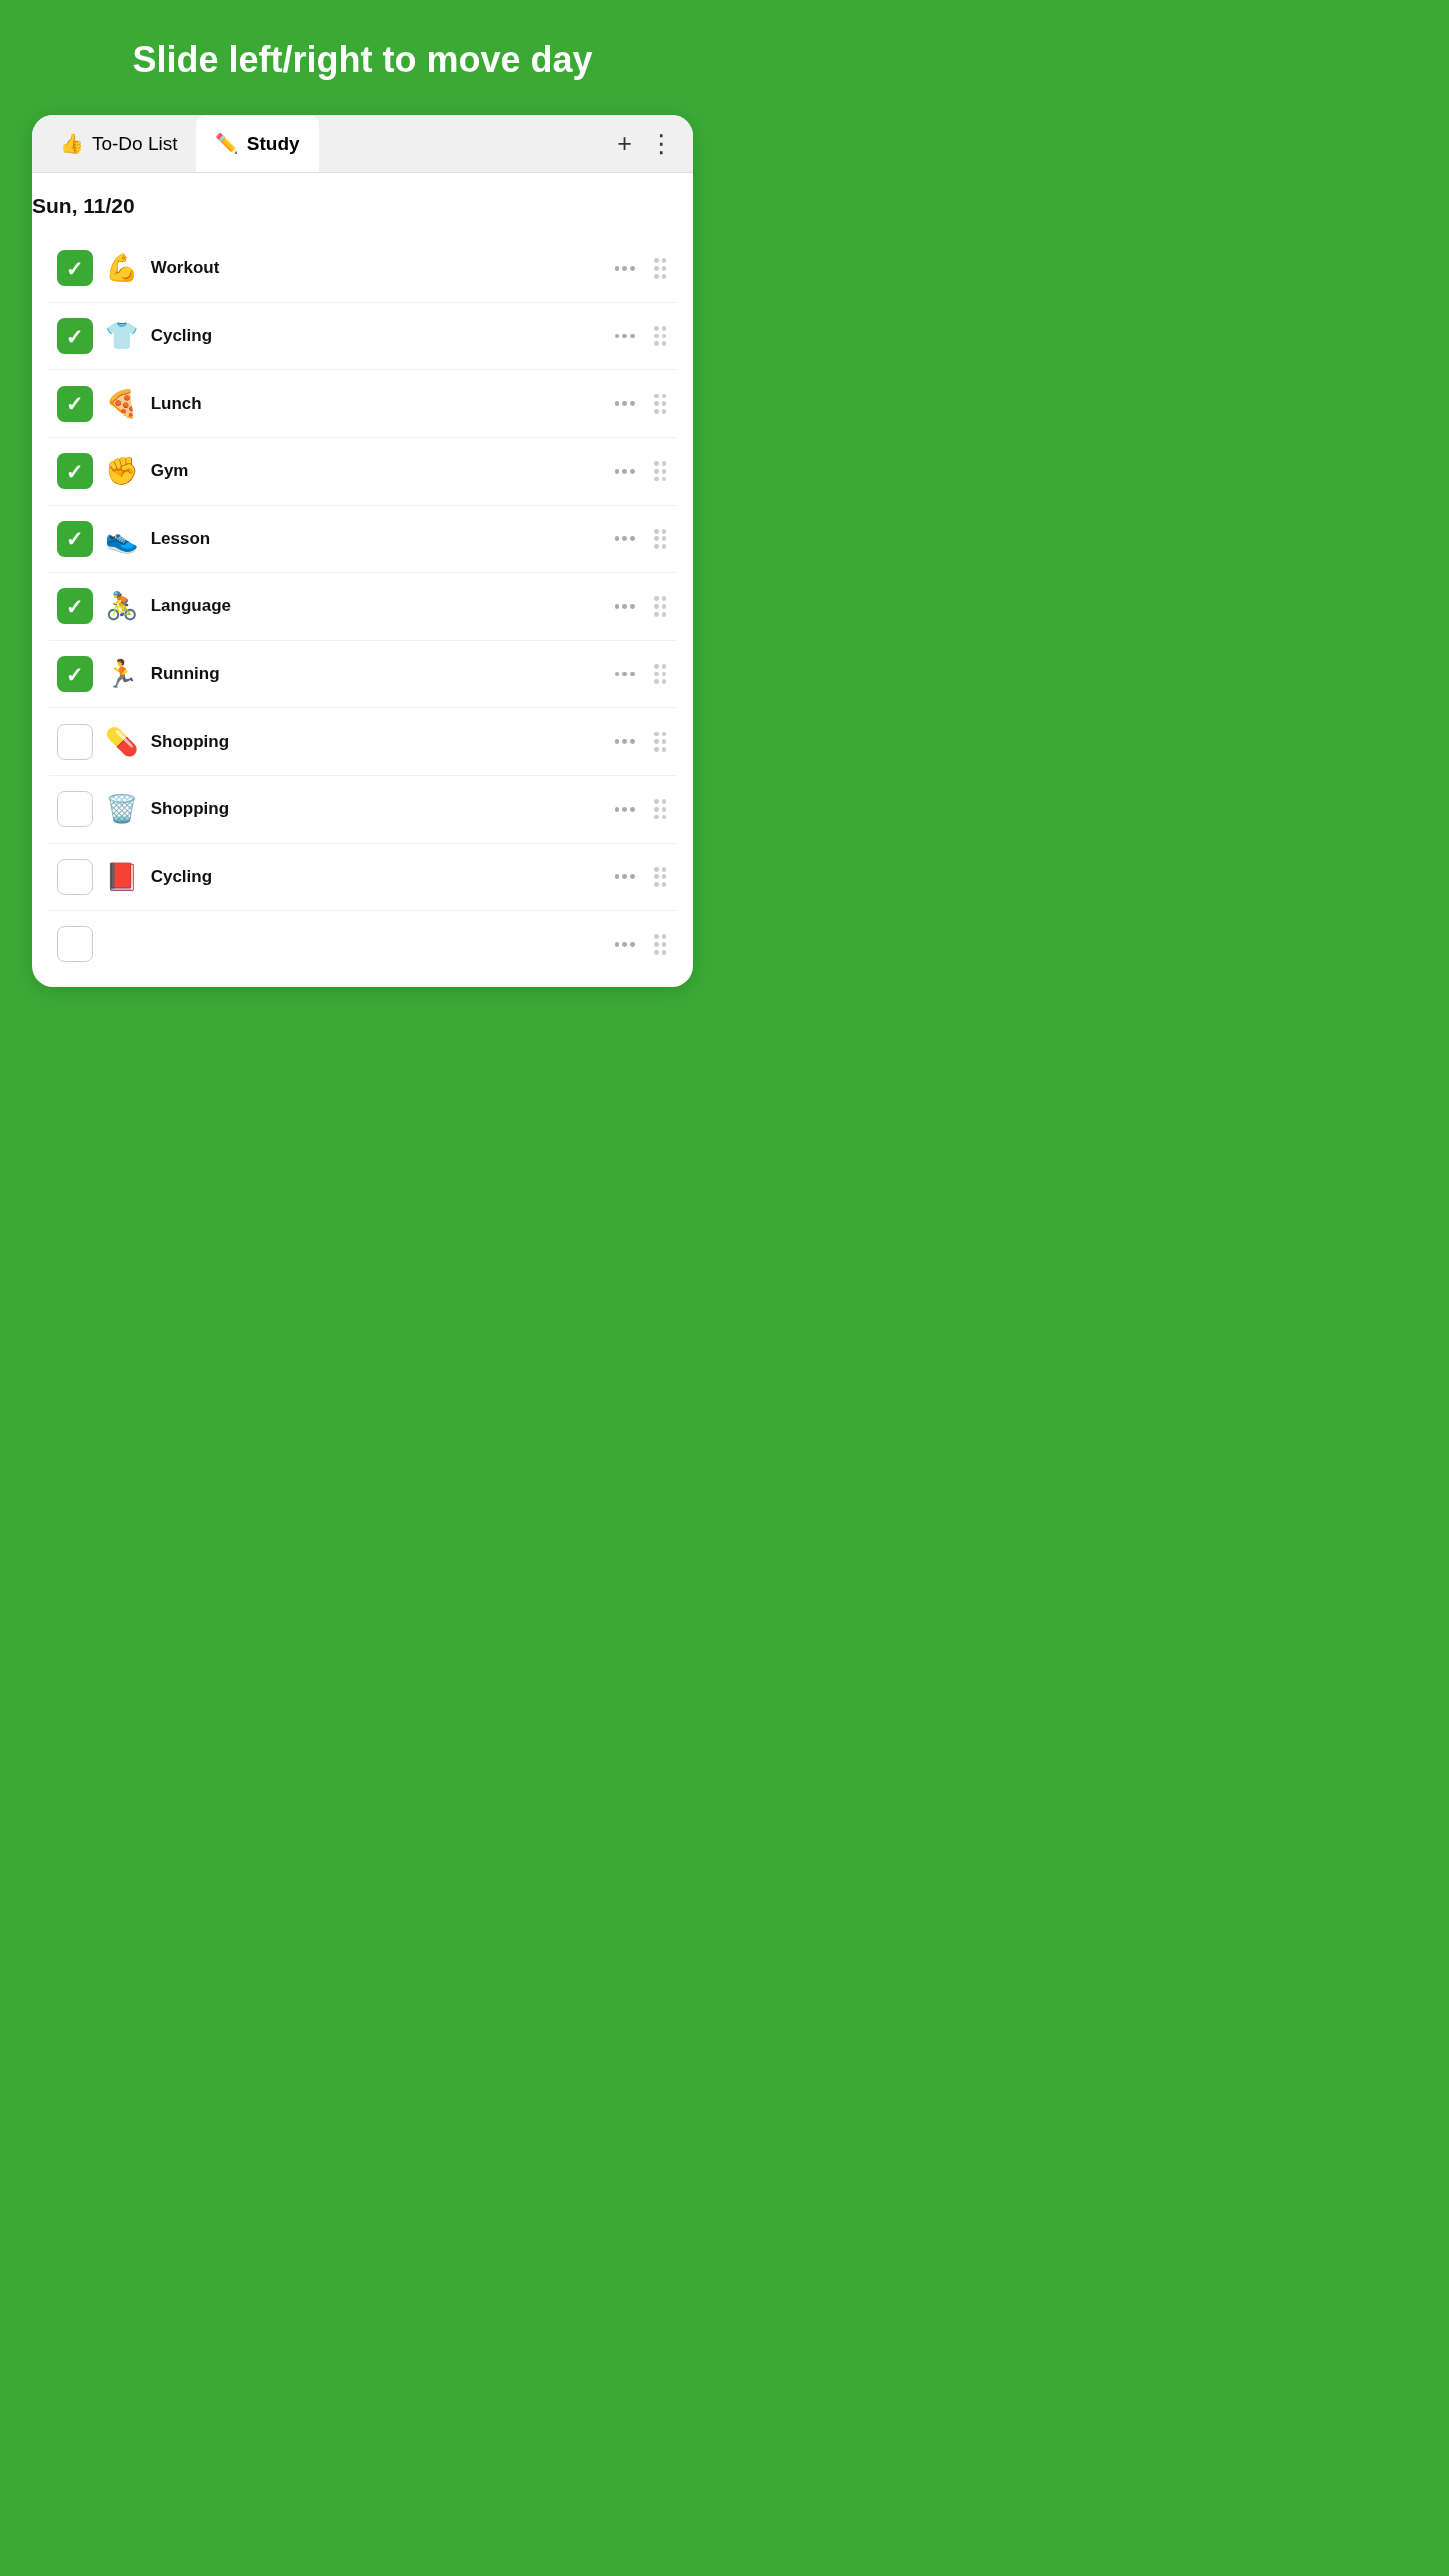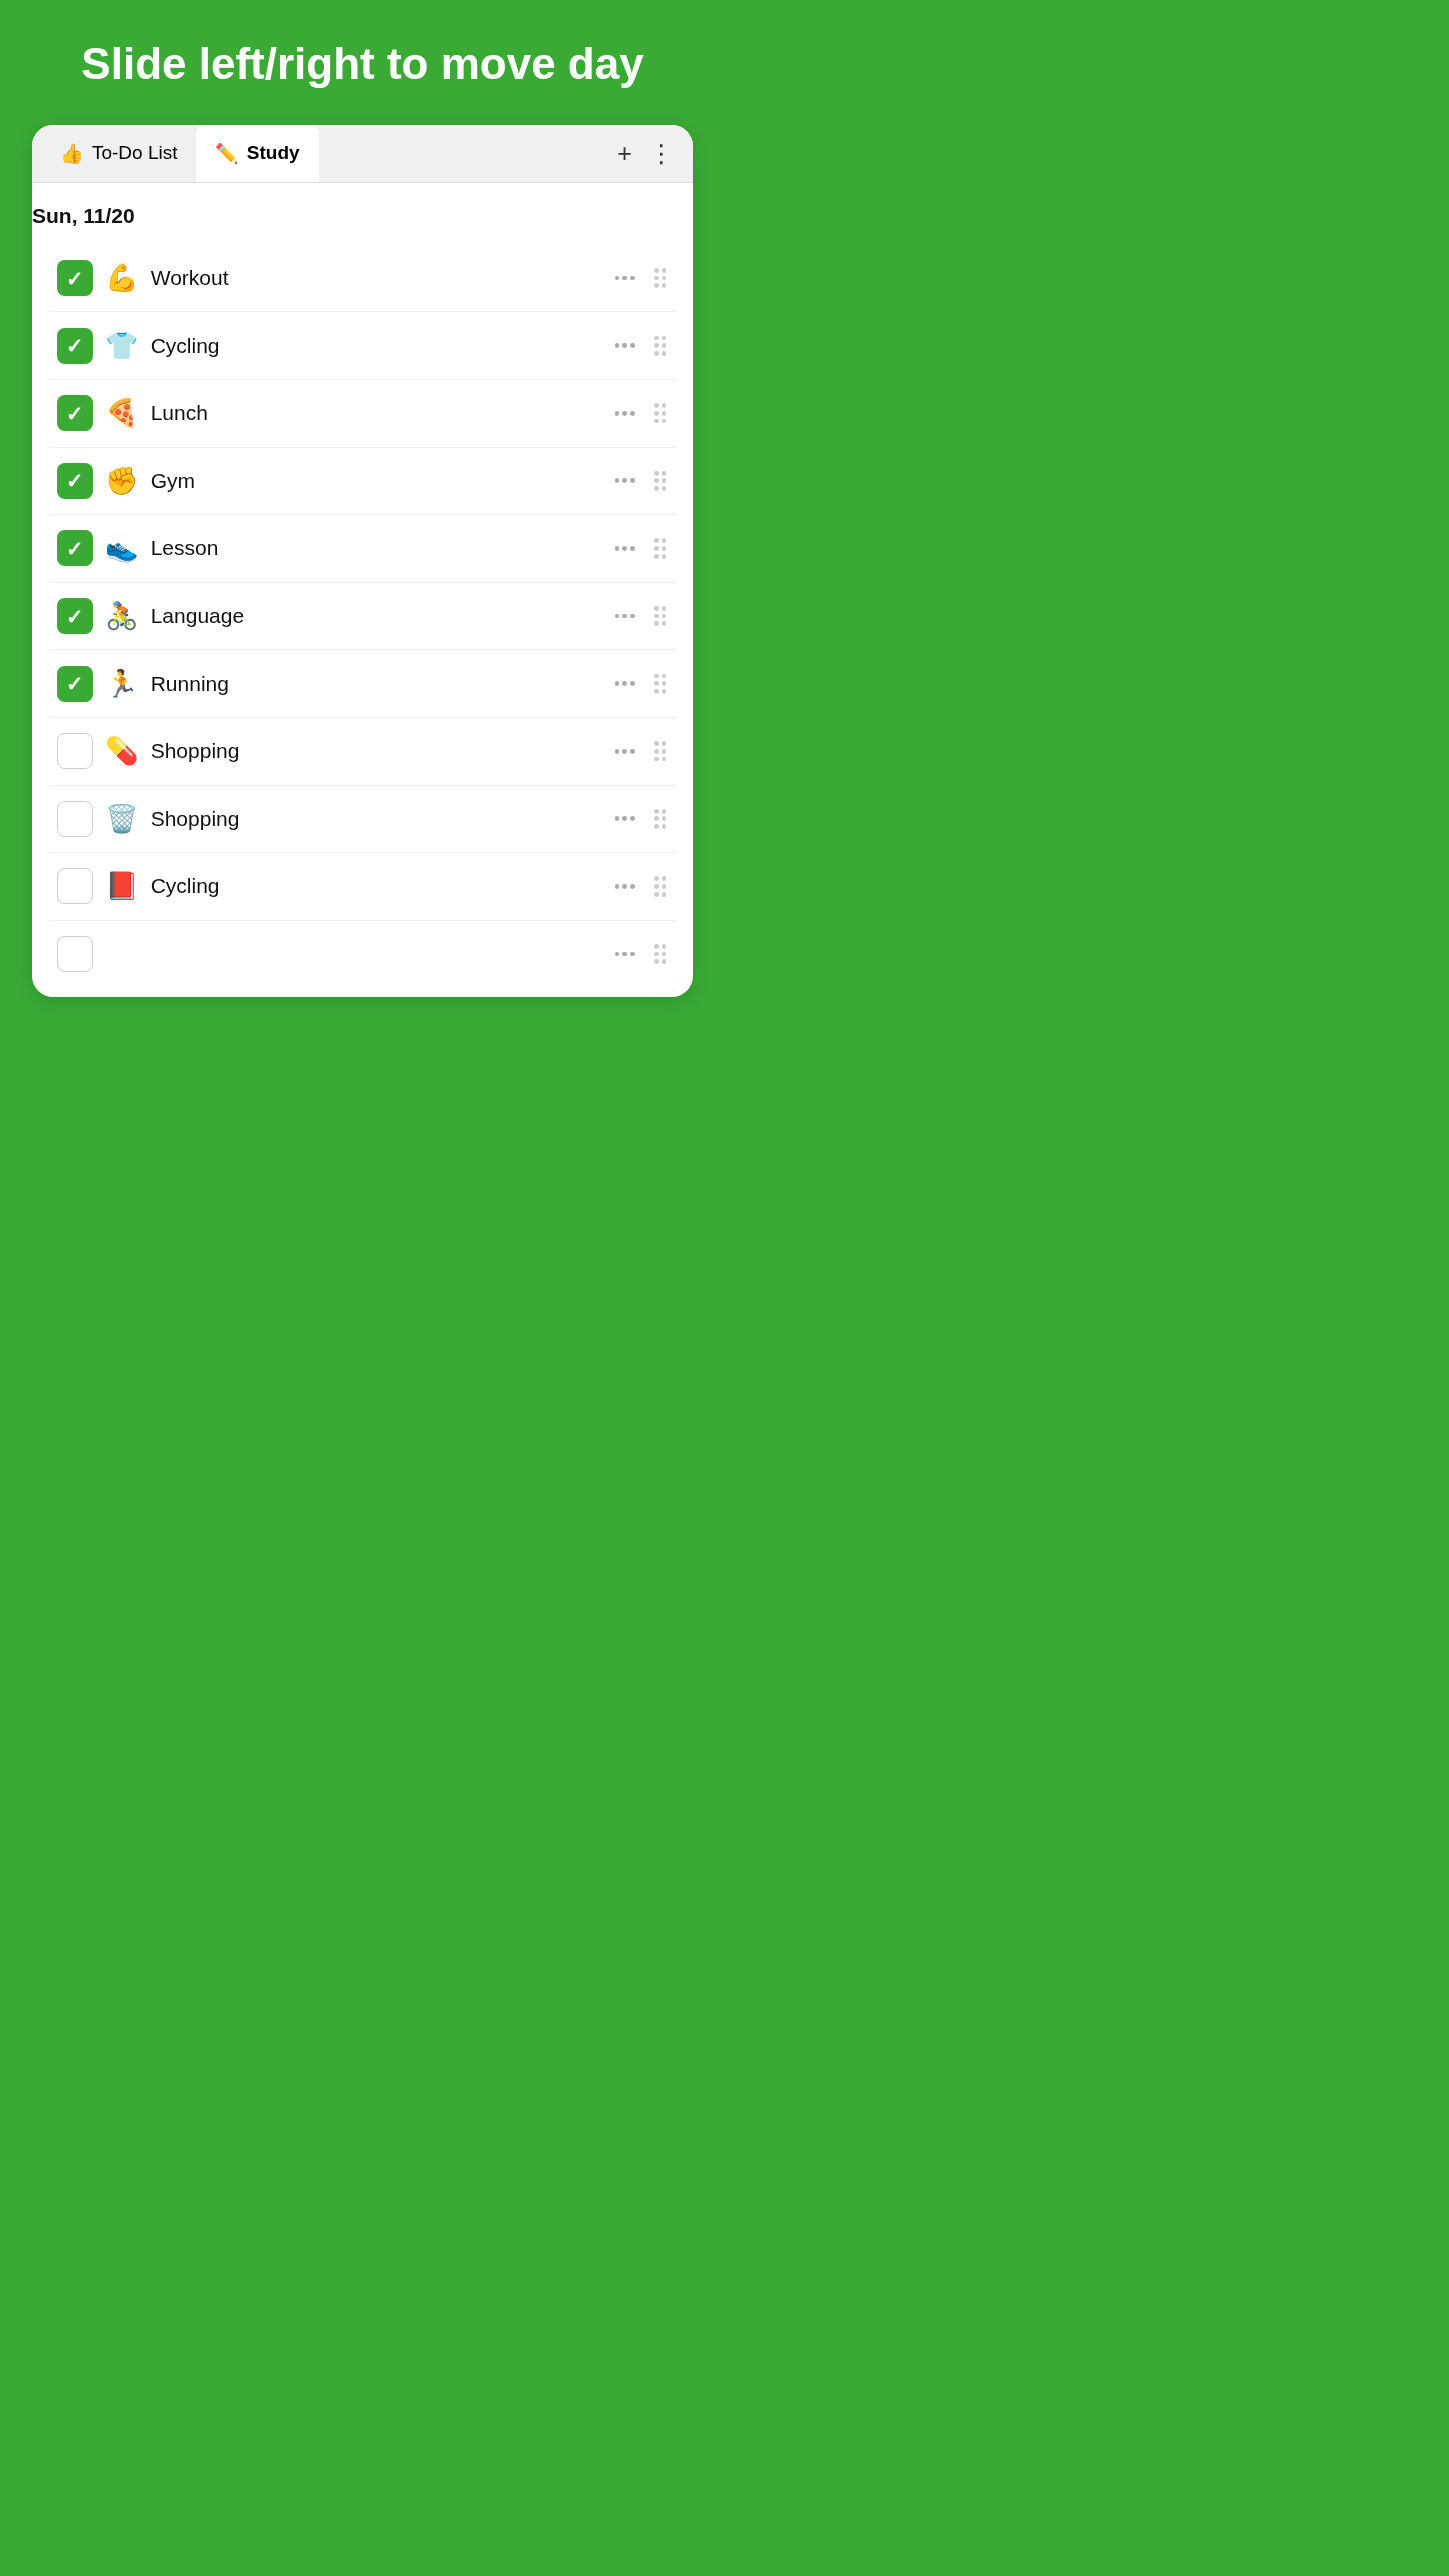--- a/index.html
+++ b/index.html
@@ -10,21 +10,21 @@
       background-color: #3aaa35;
       font-family: -apple-system, BlinkMacSystemFont, 'Helvetica Neue', Arial, sans-serif;
       display: flex;
       flex-direction: column;
       align-items: center;
       overflow: hidden;
     }
 
     .header-text {
       color: white;
-      font-size: 44px;
+      font-size: 36px;
       font-weight: 800;
       text-align: center;
       padding: 38px 48px 34px;
       line-height: 1.2;
     }
 
     .card {
       background: white;
       border-radius: 21px;
       width: 661px;
@@ -128,23 +128,23 @@
     }
 
     .item-emoji {
       font-size: 27px;
       flex-shrink: 0;
       width: 35px;
       text-align: center;
     }
 
     .item-label {
-      font-size: 21px;
+      font-size: 17px;
       color: #111;
-      font-weight: 400;
+      font-weight: 700;
       flex: 1;
     }
 
     .item-more {
       display: flex;
       align-items: center;
       gap: 2.9px;
       margin-right: 3.8px;
       cursor: pointer;
     }

